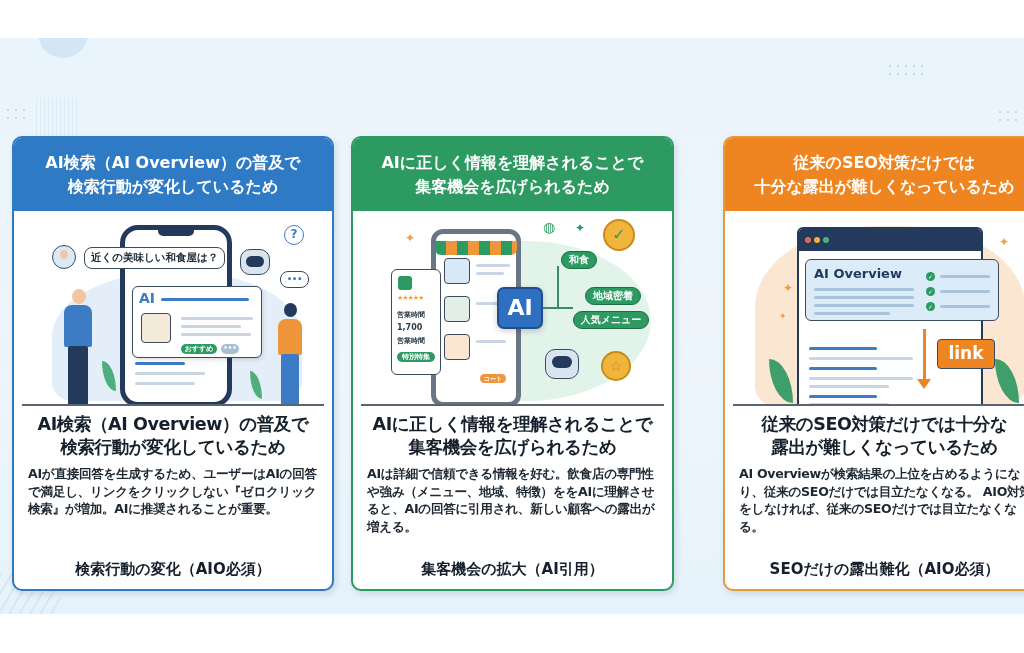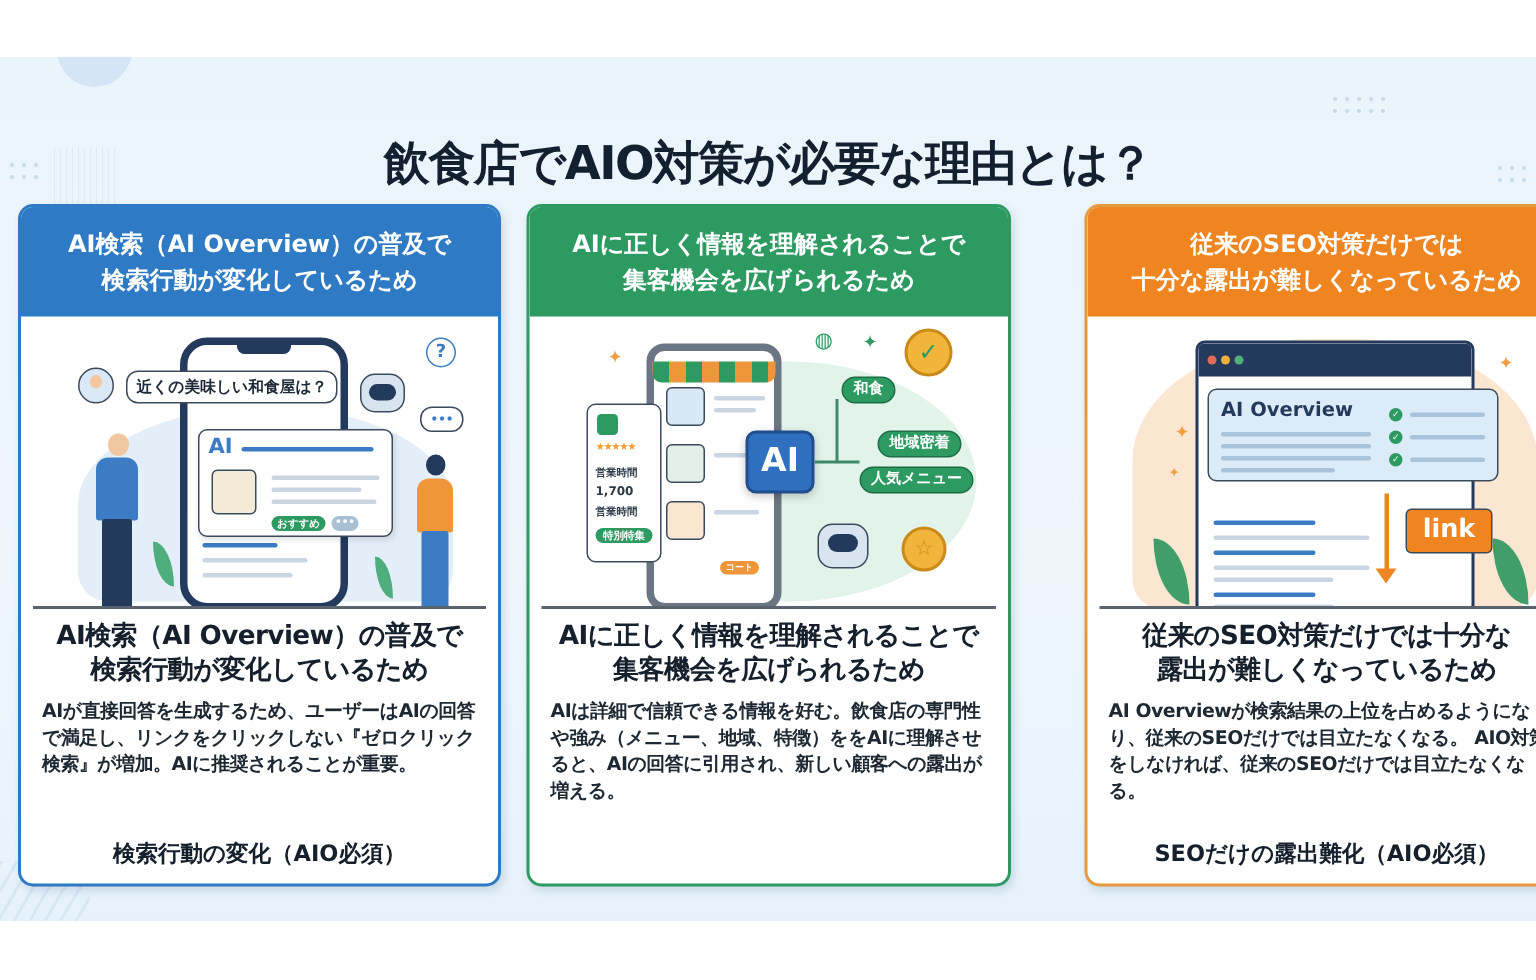--- a/index.html
+++ b/index.html
@@ -92,21 +92,20 @@
 <body>
 
 <div class="canvas">
   <div class="deco-circle"></div>
   <div class="deco-bars"></div>
   <div class="deco-dots" style="left:886px;top:24px;"></div>
   <div class="deco-dots" style="left:4px;top:68px;width:22px;"></div>
   <div class="deco-dots" style="left:996px;top:70px;width:26px;"></div>
   <div class="deco-stripes"></div>
 
-  <h1 class="title">飲食店でAIO対策が必要な理由とは？</h1>
 
   <div class="card c1">
     <div class="card-head">
       <div>AI検索（AI Overview）の普及で</div>
       <div>検索行動が変化しているため</div>
     </div>
     <div class="illus">
       <div class="blob1"></div>
       <div class="phone" style="left:98px;top:14px;width:112px;height:182px;">
         <div class="notch"></div>
@@ -193,20 +192,21 @@
       </div>
       <div style="position:absolute;left:182px;top:8px;font-size:14px;color:#2d9a62;">◍</div>
       <div class="sparkle" style="left:44px;top:20px;">✦</div>
       <div class="sparkle" style="left:214px;top:10px;color:#2d9a62;">✦</div>
     </div>
     <div class="card-title">
       <div>AIに正しく情報を理解されることで</div>
       <div>集客機会を広げられるため</div>
     </div>
     <p class="card-body">AIは詳細で信頼できる情報を好む。飲食店の専門性や強み（メニュー、地域、特徴）ををAIに理解させると、AIの回答に引用され、新しい顧客への露出が増える。</p>
+    <div class="card-foot">集客機会の拡大（AI引用）</div>
   </div>
 
   <div class="card c3">
     <div class="card-head">
       <div>従来のSEO対策だけでは</div>
       <div>十分な露出が難しくなっているため</div>
     </div>
     <div class="illus">
       <div class="blob3"></div>
       <div class="browser" style="left:64px;top:16px;width:186px;height:182px;">

